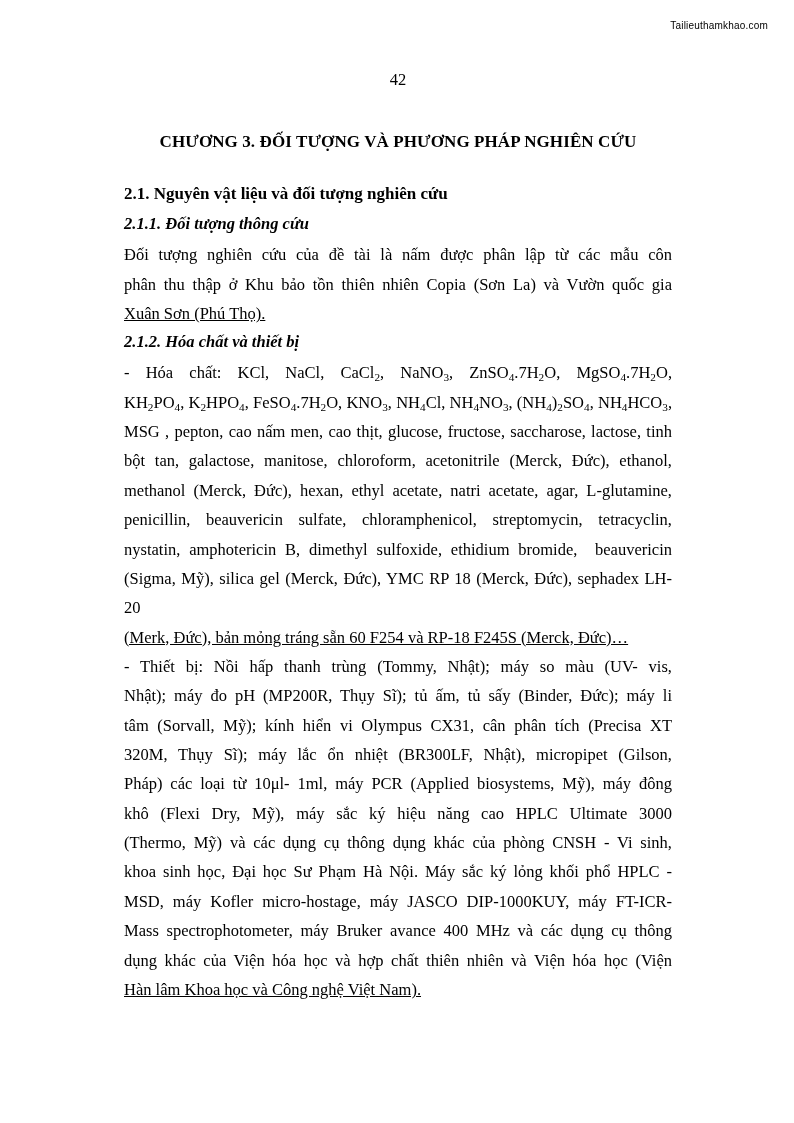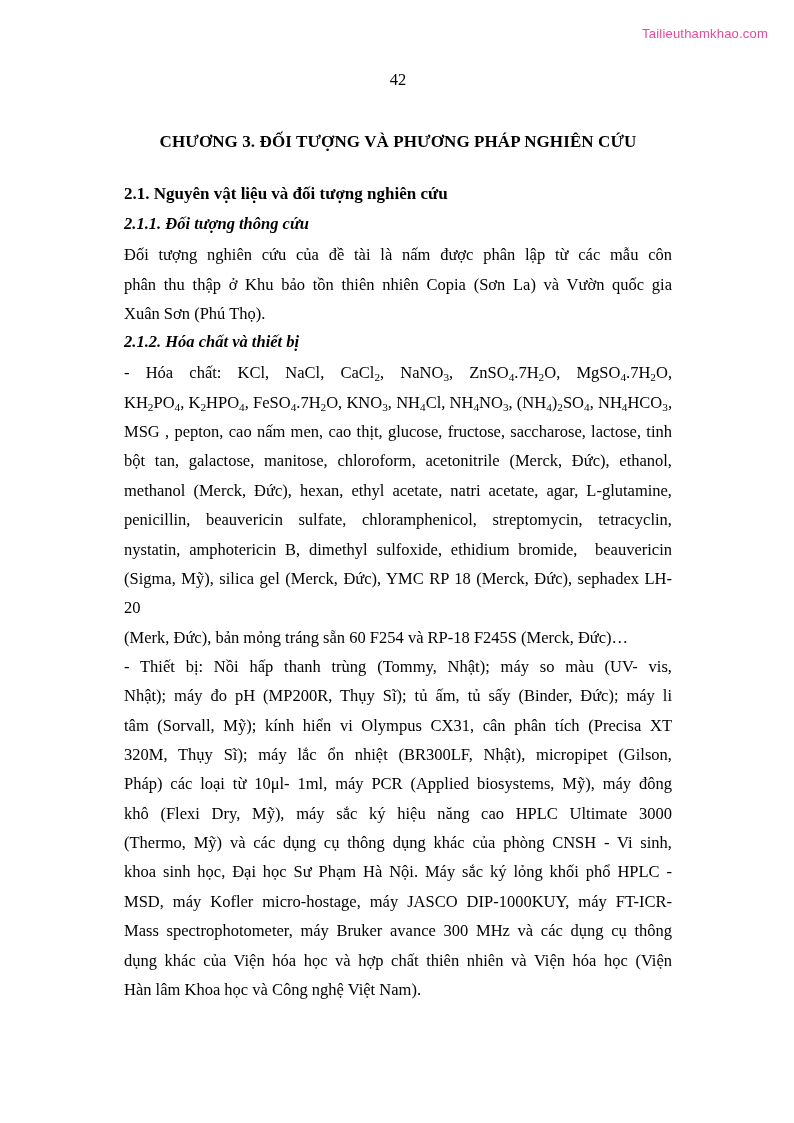--- a/index.html
+++ b/index.html
@@ -15,25 +15,25 @@
     color: #000000;
     overflow: hidden;
   }
   .page {
     position: absolute;
     inset: 0;
     background: #ffffff;
   }
   .watermark {
     position: absolute;
-    top: 26px;
+    top: 20px;
     right: 26px;
     font-family: "Liberation Sans", sans-serif;
-    font-size: 13px;
-    color: #ec4899;
+    font-size: 10px;
+    color: #000000;
     letter-spacing: 0.2px;
     user-select: none;
   }
   .content {
     position: absolute;
     left: 124px;
     top: 70px;
     width: 548px;
   }
   .page-number {
@@ -76,20 +76,21 @@
     line-height: 0;
   }
   .line {
     display: block;
     text-align: justify;
     text-align-last: justify;
     white-space: pre-wrap;
   }
   .line.last {
     text-align-last: left;
+    text-decoration: underline;
   }
 </style>
 </head>
 <body>
 
 <div class="page">
 
   <div class="watermark">Tailieuthamkhao.com</div>
 
   <div class="content">
@@ -127,19 +128,19 @@
     <p class="para">
       <span class="line">- Thiết bị: Nồi hấp thanh trùng (Tommy, Nhật); máy so màu (UV- vis,</span>
       <span class="line">Nhật); máy đo pH (MP200R, Thụy Sĩ); tủ ấm, tủ sấy (Binder, Đức); máy li</span>
       <span class="line">tâm (Sorvall, Mỹ); kính hiển vi Olympus CX31, cân phân tích (Precisa XT</span>
       <span class="line">320M, Thụy Sĩ); máy lắc ổn nhiệt (BR300LF, Nhật), micropipet (Gilson,</span>
       <span class="line">Pháp) các loại từ 10μl- 1ml, máy PCR (Applied biosystems, Mỹ), máy đông</span>
       <span class="line">khô (Flexi Dry, Mỹ), máy sắc ký hiệu năng cao HPLC Ultimate 3000</span>
       <span class="line">(Thermo, Mỹ) và các dụng cụ thông dụng khác của phòng CNSH - Vi sinh,</span>
       <span class="line">khoa sinh học, Đại học Sư Phạm Hà Nội. Máy sắc ký lỏng khối phổ HPLC -</span>
       <span class="line">MSD, máy Kofler micro-hostage, máy JASCO DIP-1000KUY, máy FT-ICR-</span>
-      <span class="line">Mass spectrophotometer, máy Bruker avance 300 MHz và các dụng cụ thông</span>
+      <span class="line">Mass spectrophotometer, máy Bruker avance 400 MHz và các dụng cụ thông</span>
       <span class="line">dụng khác của Viện hóa học và hợp chất thiên nhiên và Viện hóa học (Viện</span>
       <span class="line last">Hàn lâm Khoa học và Công nghệ Việt Nam).</span>
     </p>
 
   </div>
 </div>
 
 </body></html>

